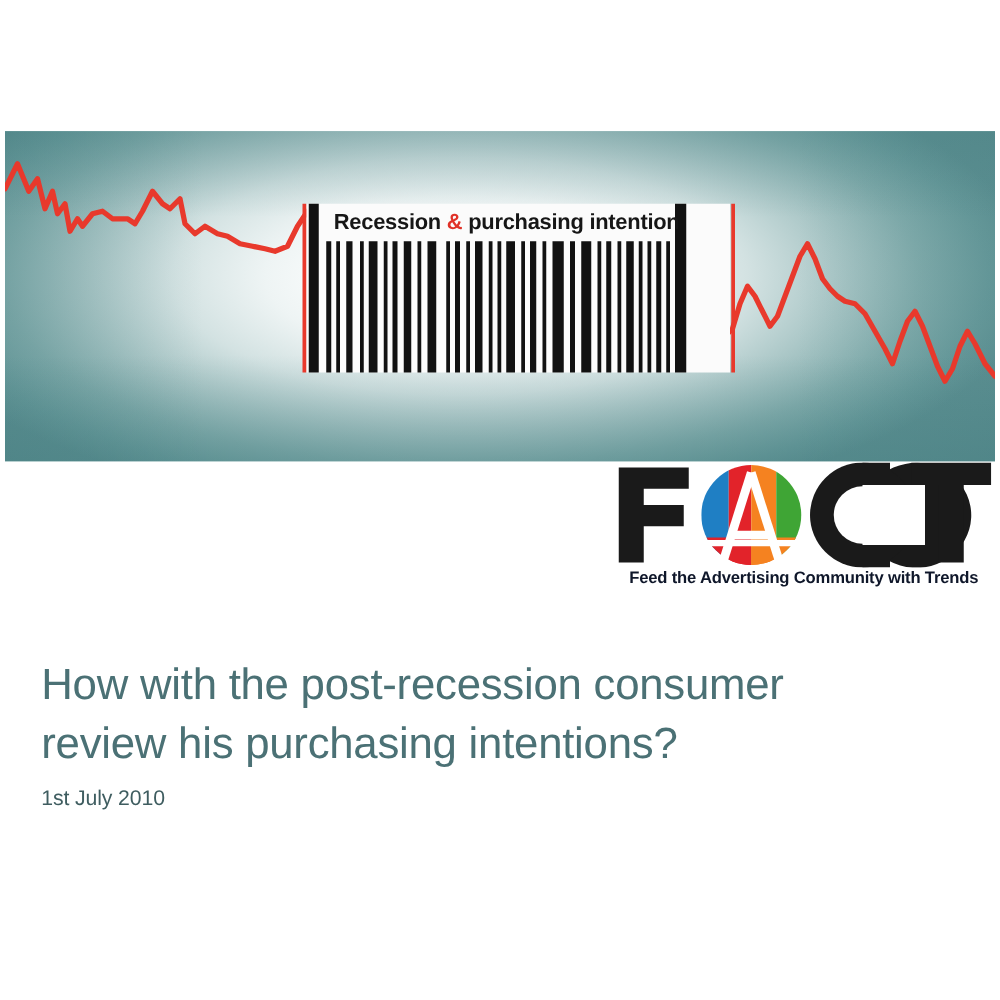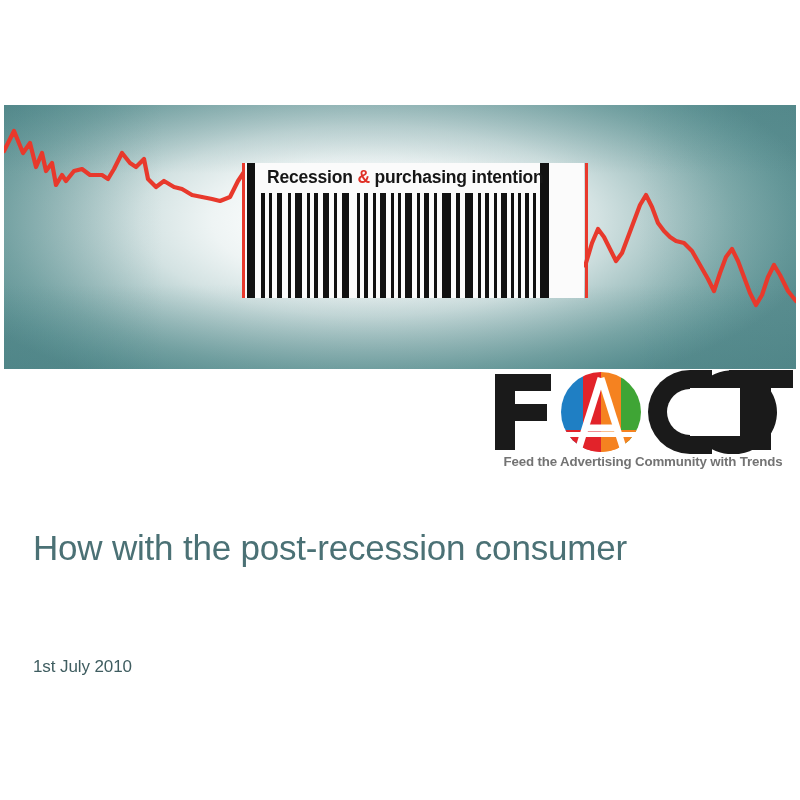--- a/index.html
+++ b/index.html
@@ -131,21 +131,21 @@
   .fact-tag {
     position: absolute;
     left: 0;
     top: 84px;
     width: 300px;
     text-align: center;
     font-family: "Liberation Sans", sans-serif;
     font-weight: bold;
     font-size: 13.3px;
     letter-spacing: -0.15px;
-    color: #737373;
+    color: #0f172a;
     white-space: nowrap;
   }
 
   
   .headline {
     position: absolute;
     left: 33px;
     top: 524px;
     width: 730px;
     font-family: "Liberation Sans", sans-serif;
@@ -158,21 +158,20 @@
   .headline .l2 { display: block; }
   .subdate {
     position: absolute;
     left: 33px;
     top: 629px;
     font-family: "Liberation Sans", sans-serif;
     font-weight: normal;
     font-size: 17px;
     color: #3f5d60;
     letter-spacing: -0.1px;
-    margin-top: 28px;
   }
 </style>
 </head>
 <body>
 
 <div class="slide">
 
   <div class="hero">
     <div class="hero-vignette"></div>
 
@@ -262,17 +261,18 @@
       <path fill="#1a1a1a" d="M197 0 h22 v18 h-22 z M197 66 h22 v18 h-22 z"></path>
 
       <path fill="#1a1a1a" d="M236 0 h64 v18 h-22 v62 h-20 v-62 h-22 z"></path>
     </svg>
 
     <div class="fact-tag">Feed the Advertising Community with Trends</div>
   </div>
 
   <div class="headline">
     <span class="l1">How with the post-recession consumer</span>
+    <span class="l2">review his purchasing intentions?</span>
   </div>
 
   <div class="subdate">1st July 2010</div>
 
 </div>
 
 </body></html>

